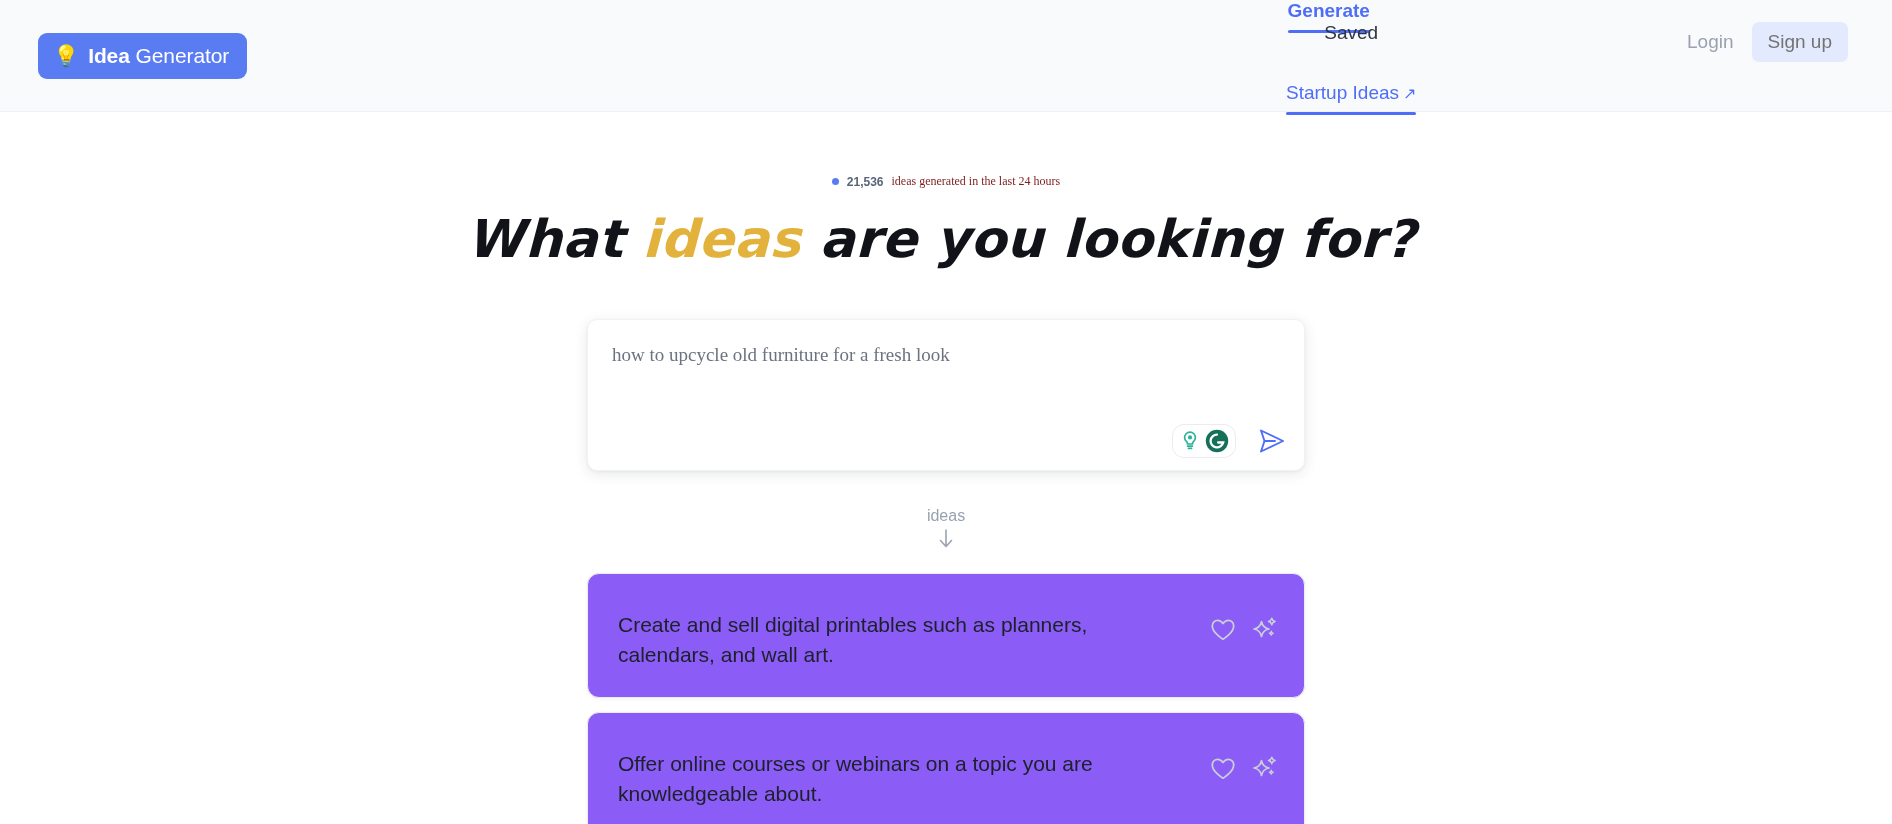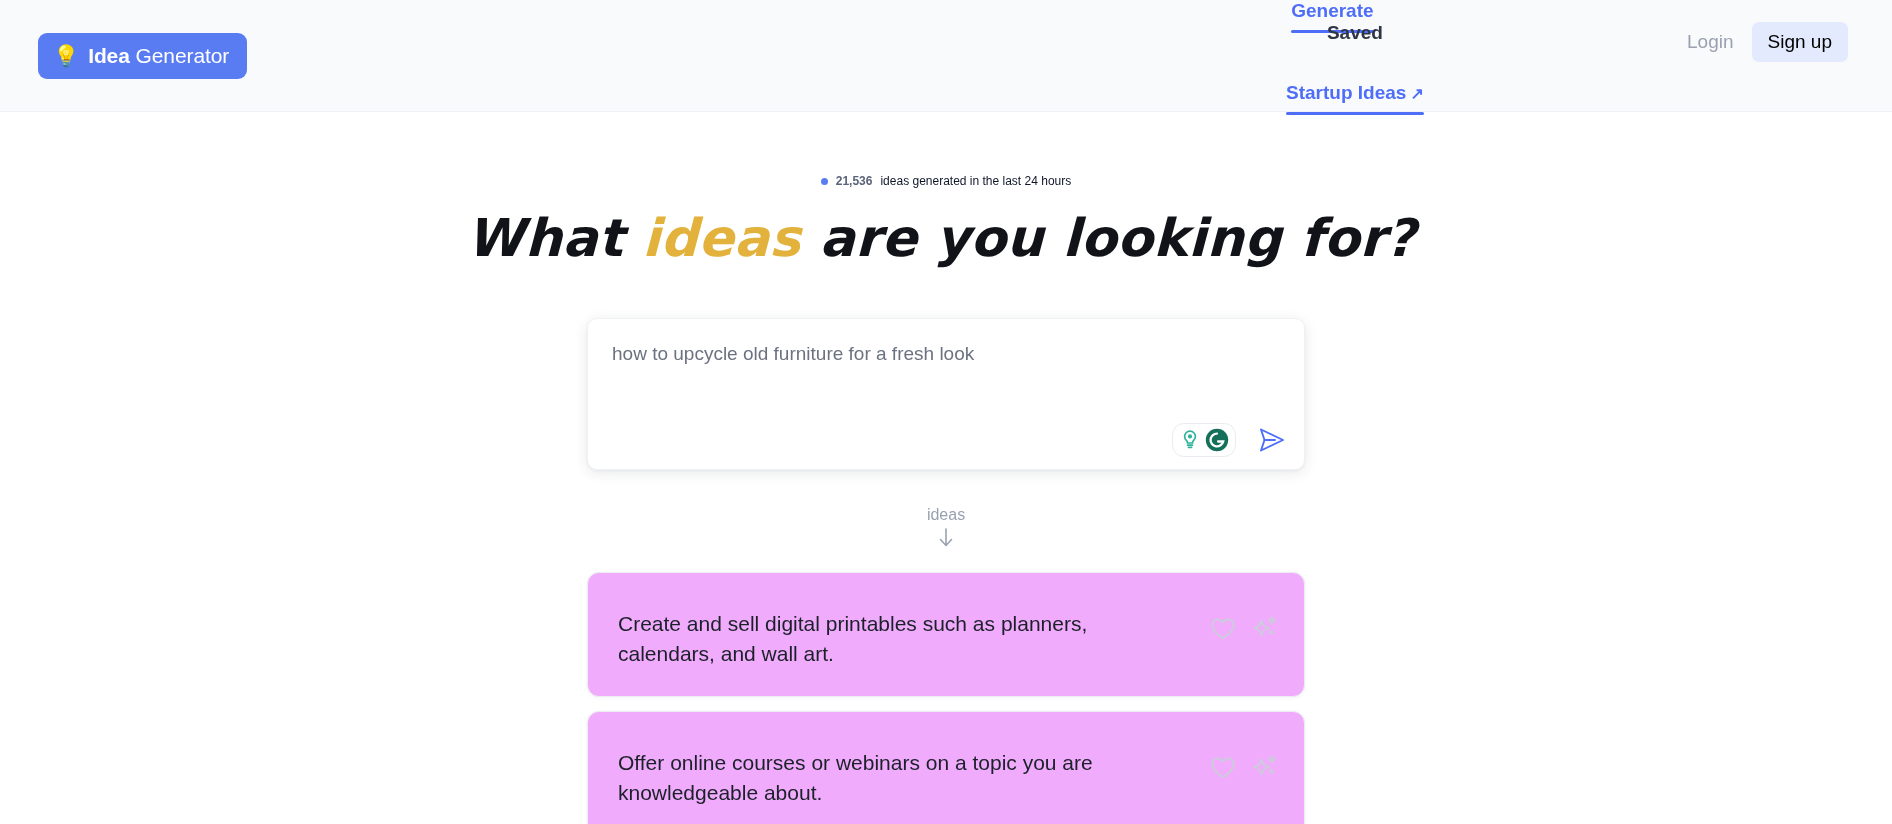--- a/index.html
+++ b/index.html
@@ -61,21 +61,21 @@
     flex-direction: column;
   }
   .nav-item {
     position: relative;
     font-size: 19px;
     color: #2f3542;
     cursor: pointer;
     white-space: nowrap;
     padding: 0;
   }
-  .nav-item + .nav-item { margin-left: 45px; font-weight: bold; }
+  .nav-item + .nav-item { margin-left: 45px; }
   .nav-item.active {
     color: #4f6ef7;
     font-weight: bold;
   }
   .nav-item.link {
     color: #4f6ef7;
     margin-top: 38px;
   }
   .nav-underline {
     position: absolute;
@@ -103,21 +103,21 @@
   }
   .login-link {
     font-size: 19px;
     color: #9aa2b1;
     cursor: pointer;
     padding: 8px 14px;
     white-space: nowrap;
   }
   .signup-btn {
     font-size: 19px;
-    color: #000000;
+    color: #737373;
     background: #e3eafd;
     border: none;
     border-radius: 7px;
     padding: 9px 16px;
     cursor: pointer;
     font-family: inherit;
     white-space: nowrap;
   }
 
   
@@ -140,21 +140,22 @@
     height: 7px;
     border-radius: 50%;
     background: #5a7cf3;
     display: inline-block;
   }
   .stats-count {
     font-weight: bold;
     color: #5a6478;
   }
   .stats-text {
-    color: #0f172a;
+    color: #7f1d1d;
+    font-family: Liberation Serif, serif;
   }
 
   .headline {
     margin-top: 20px;
     font-family: "DejaVu Sans", sans-serif;
     font-size: 52px;
     font-weight: bold;
     font-style: italic;
     color: #111318;
     letter-spacing: 0.5px;
@@ -177,21 +178,21 @@
     border-radius: 10px;
     box-shadow: 0 3px 14px rgba(30, 41, 59, 0.10), 0 1px 3px rgba(30, 41, 59, 0.05);
     position: relative;
   }
   .prompt-input {
     width: 100%;
     border: none;
     outline: none;
     resize: none;
     background: transparent;
-    font-family: Liberation Sans, sans-serif;
+    font-family: Liberation Serif, serif;
     font-size: 19px;
     color: #4b5563;
     padding: 22px 24px 0 24px;
     height: 100px;
     line-height: 1.4;
   }
   .prompt-input::placeholder { color: #6b7280; }
 
   .prompt-actions {
     position: absolute;
@@ -235,21 +236,21 @@
 
   
   .cards {
     margin-top: 22px;
     width: 718px;
     display: flex;
     flex-direction: column;
     gap: 14px;
   }
   .card {
-    background: #f0abfc;
+    background: #8b5cf6;
     border: 1px solid #ebedf2;
     border-radius: 12px;
     box-shadow: 0 1px 4px rgba(30, 41, 59, 0.05);
     padding: 26px 24px 26px 30px;
     display: flex;
     align-items: flex-start;
     justify-content: space-between;
     gap: 20px;
     min-height: 122px;
   }

